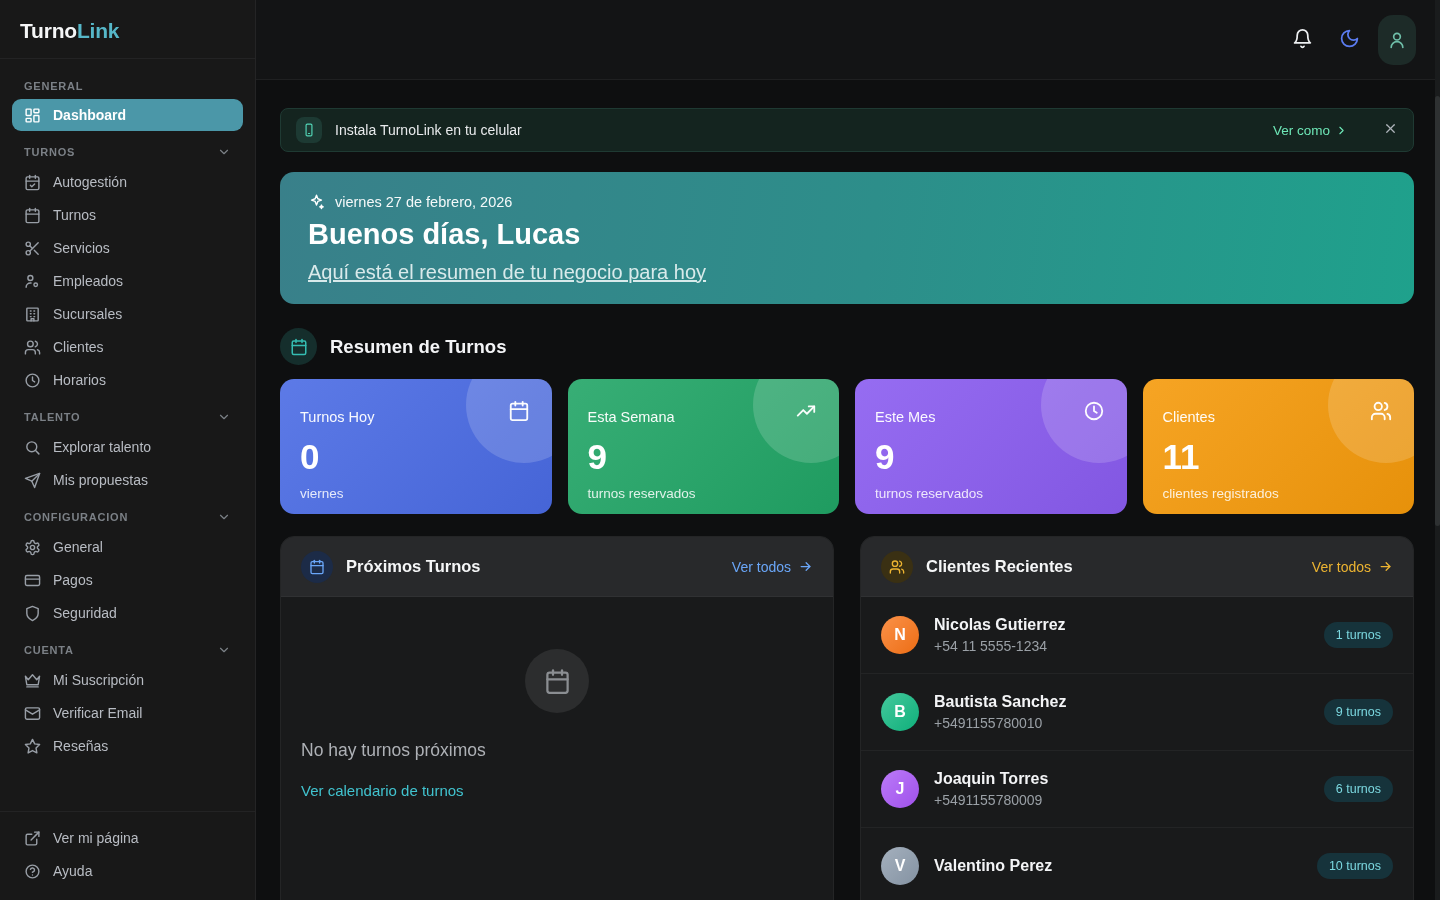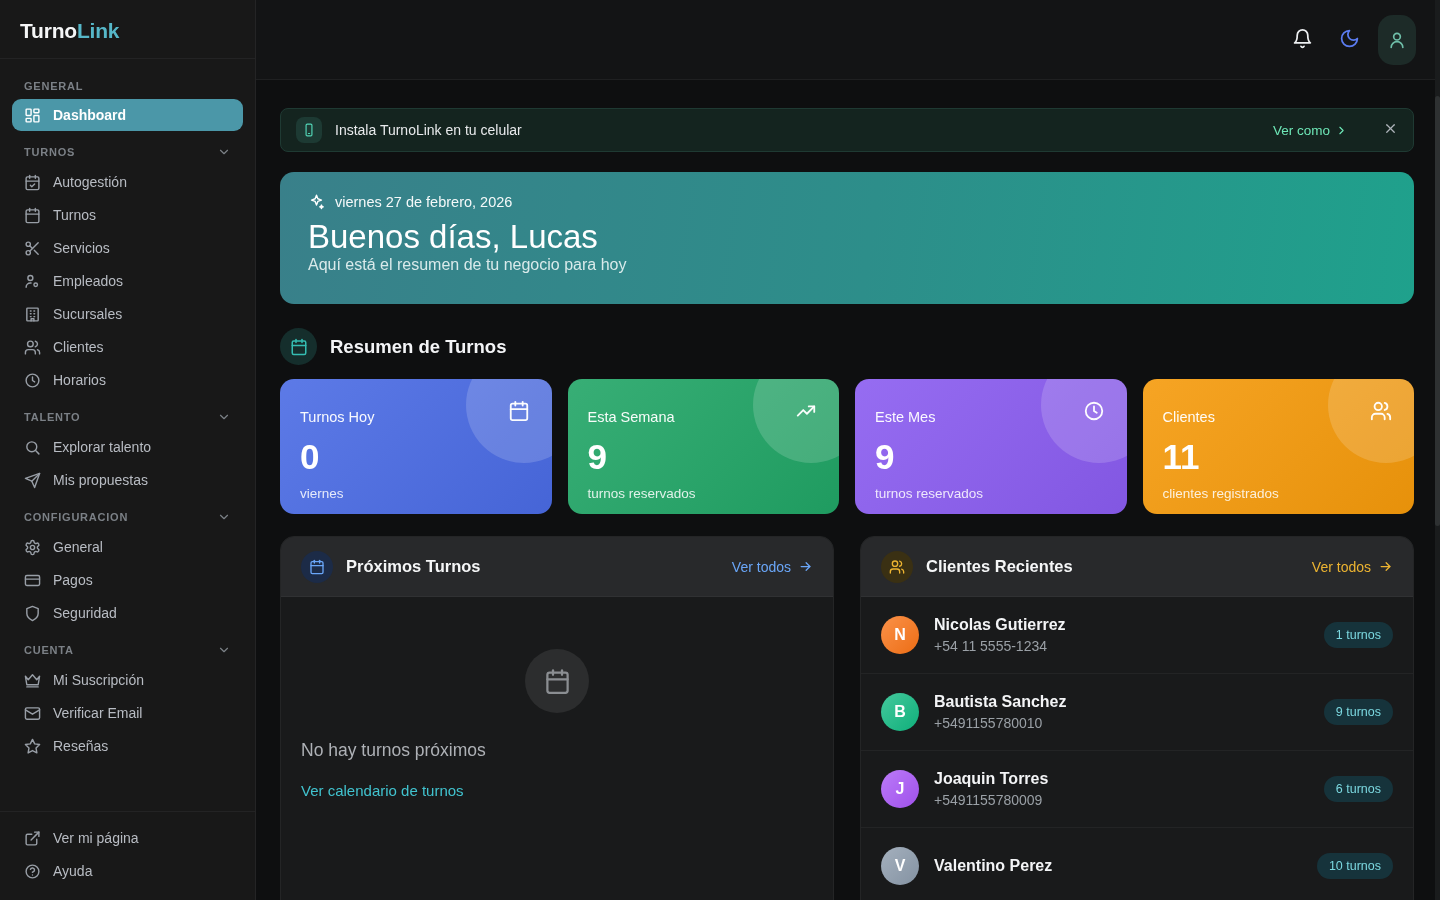--- a/index.html
+++ b/index.html
@@ -69,22 +69,22 @@
   .banner-close .icon { font-size: 15px; }
 
   
   .greeting {
     margin-top: 20px; height: 132px; border-radius: 14px;
     background: linear-gradient(98deg, #39808a 0%, #2d8e8a 52%, #1fa18c 100%);
     padding: 21px 28px;
   }
   .greeting-date { display: flex; align-items: center; gap: 10px; font-size: 14.5px; color: rgba(255,255,255,.95); }
   .greeting-date .icon { font-size: 17px; color: #ffffff; }
-  .greeting-title { font-size: 33px; font-weight: 400; color: #ffffff; margin: 8px 0 0; }
-  .greeting-sub { font-size: 16px; color: rgba(235,245,245,.9); }
+  .greeting-title { font-size: 29px; font-weight: 700; color: #ffffff; margin: 8px 0 10px; }
+  .greeting-sub { font-size: 20px; color: rgba(235,245,245,.9); text-decoration: underline; }
 
   
   .summary-header { margin-top: 24px; display: flex; align-items: center; gap: 13px; }
   .summary-icon-circle { width: 37px; height: 37px; border-radius: 50%; background: #152e2c;
     display: flex; align-items: center; justify-content: center; }
   .summary-icon-circle .icon { font-size: 18px; color: #35bdb2; }
   .summary-title { font-size: 18.5px; font-weight: 700; color: #f3f4f6; }
 
   .stat-grid { margin-top: 14px; display: grid; grid-template-columns: repeat(4, 1fr); gap: 16px; }
   .stat-card { height: 135px; border-radius: 14px; padding: 30px 20px; position: relative; overflow: hidden; color: #fff;

